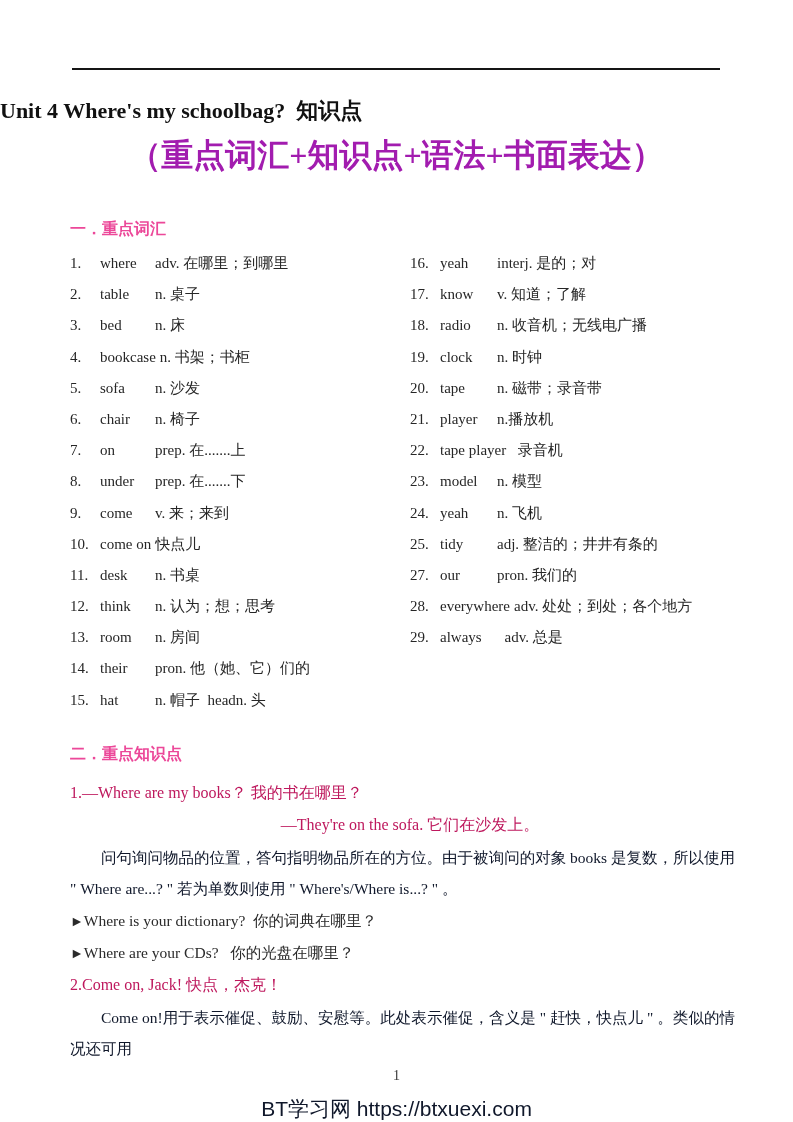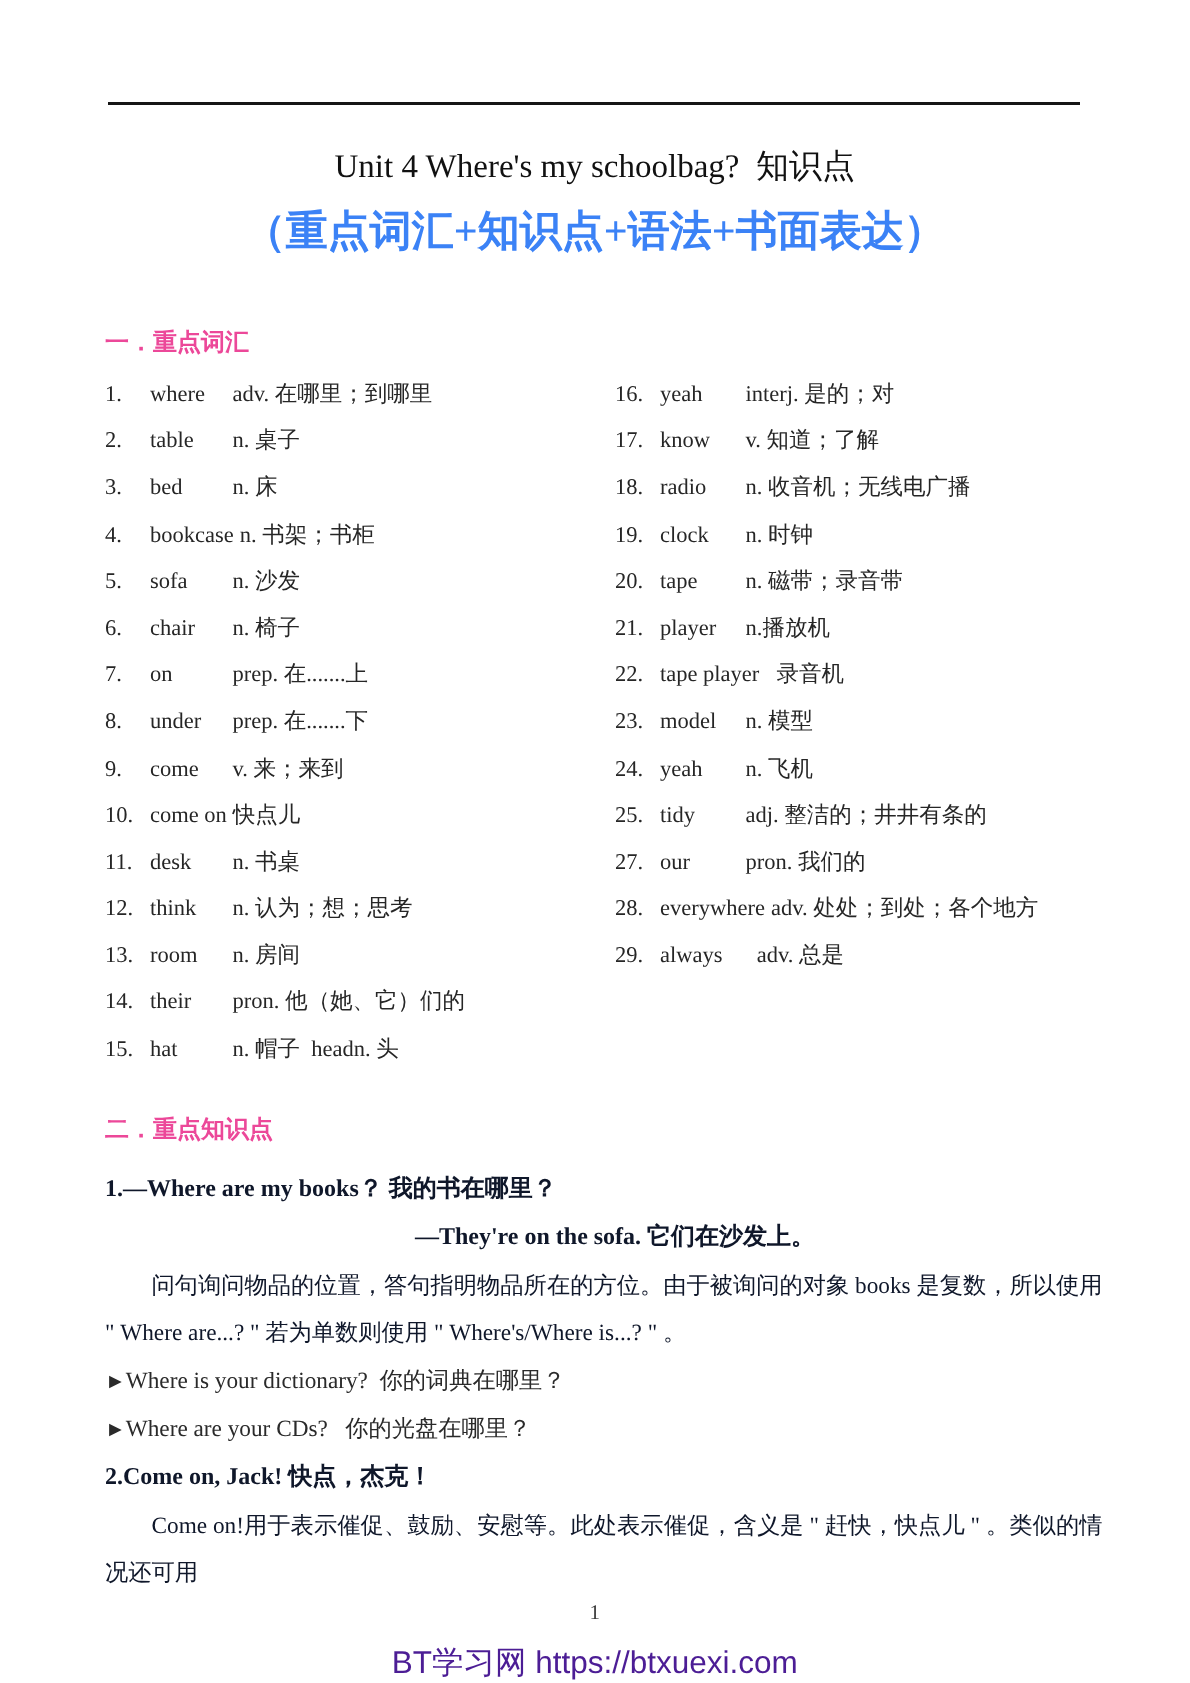--- a/index.html
+++ b/index.html
@@ -15,34 +15,33 @@
   .page { width: 793px; height: 1122px; position: relative; }
 
   .top-rule {
     margin: 68px 73px 0 72px;
     border-top: 2px solid #151515;
     height: 0;
   }
 
   .doc-title {
     margin-top: 26px;
-    text-align: center;
     font-size: 22px;
-    font-weight: normal;
+    font-weight: bold;
     line-height: 30px;
     color: #111;
     white-space: pre-wrap;
   }
   .doc-subtitle {
     margin-top: 12px;
     text-align: center;
-    font-size: 28px;
+    font-size: 32px;
     font-weight: bold;
     line-height: 34px;
-    color: #3b82f6;
+    color: #a21caf;
   }
 
   .content { padding: 0 58px 0 70px; }
 
   .sec-heading {
     font-size: 16px;
     font-weight: bold;
     color: #ec4899;
     font-family: "Liberation Sans", "DejaVu Sans", sans-serif;
   }
@@ -64,22 +63,22 @@
     height: 31.2px;
     line-height: 31.2px;
     white-space: pre;
   }
   .vocab-num  { flex: 0 0 30px; }
   .vocab-word { min-width: 55px; padding-right: 4px; }
   .vocab-col-right .vocab-word { min-width: 57px; }
   .vocab-def  { white-space: pre-wrap; }
 
   .kp-line-bold {
-    font-weight: bold;
-    color: #0f172a;
+    font-weight: normal;
+    color: #be185d;
     font-size: 16px;
     line-height: 26px;
     white-space: pre-wrap;
   }
   .kp-q { margin-top: 14px; }
   .kp-a { margin-top: 6px; padding-left: 15px; text-align: center; }
   .kp-para {
     margin-top: 4px;
     font-size: 15.5px;
     line-height: 31.5px;
@@ -104,21 +103,21 @@
     font-size: 14px;
     line-height: 18px;
     color: #3a3a3a;
   }
   .site-footer {
     margin-top: 10px;
     text-align: center;
     font-family: "Liberation Sans", "DejaVu Sans", sans-serif;
     font-size: 21px;
     line-height: 28px;
-    color: #4c1d95;
+    color: #0f172a;
   }
 </style>
 </head>
 <body>
 
 <div class="page">
 
   <div class="top-rule"></div>
 
   <div class="doc-title">Unit 4 Where's my schoolbag?  知识点</div>

